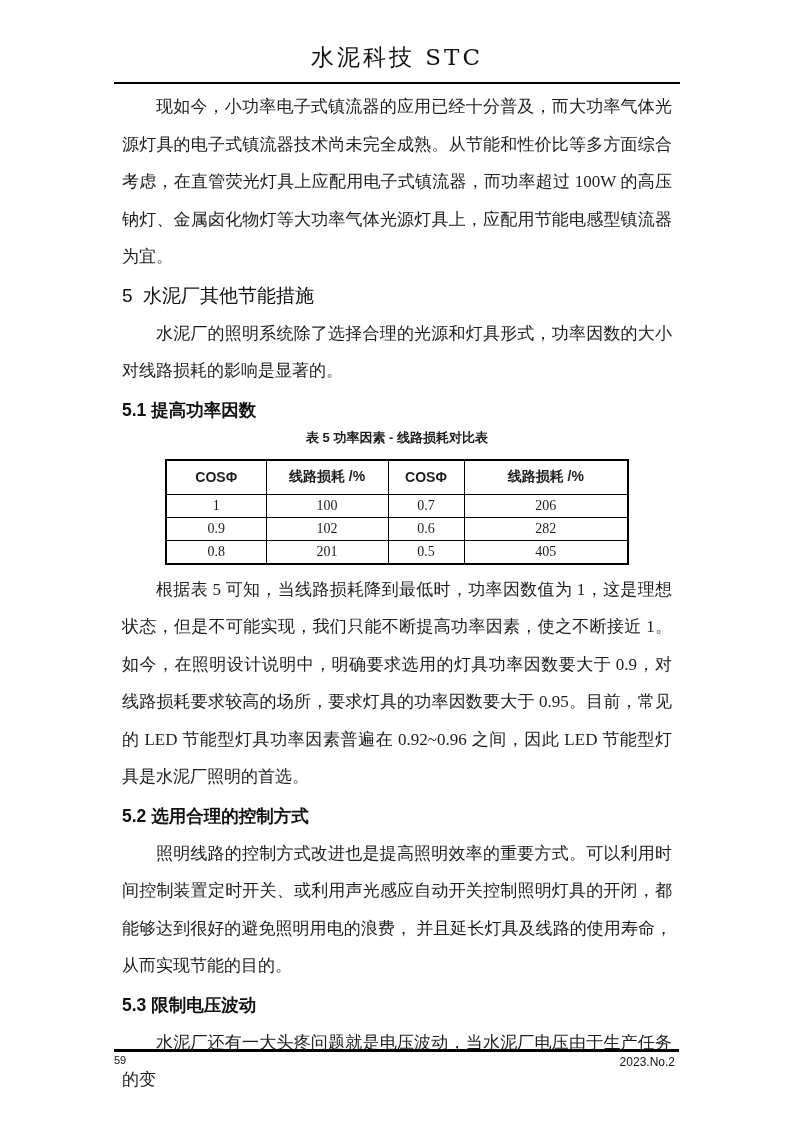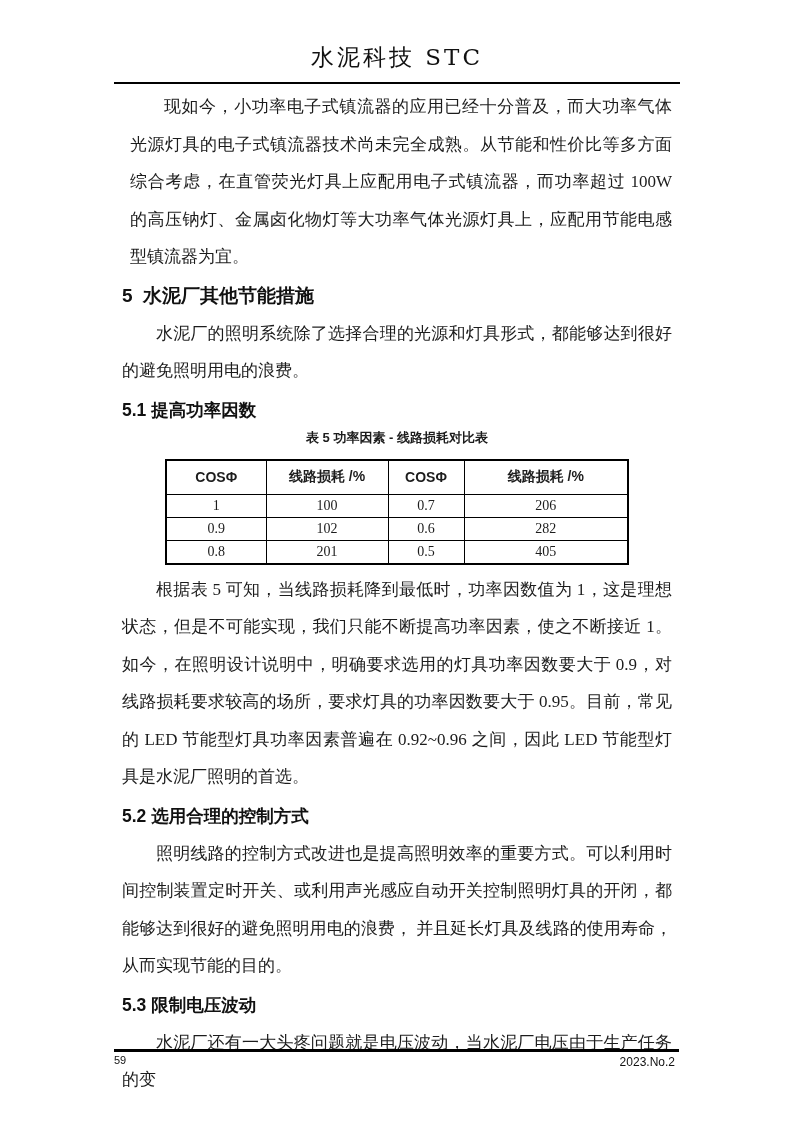--- a/index.html
+++ b/index.html
@@ -33,25 +33,25 @@
     margin: 0 -8px 0 -8px;
   }
   .body-text {
     font-size: 17px;
     line-height: 37.5px;
     text-align: justify;
     text-indent: 2em;
     white-space: pre-wrap;
     color: #1c1c1c;
   }
-  .para-intro { margin-top: 4px; margin-left: 8px; }
+  .para-intro { margin-top: 4px; }
   h1.sec-heading {
     font-family: "Liberation Sans", sans-serif;
     font-size: 19px;
-    font-weight: bold;
+    font-weight: normal;
     color: #111;
     margin: 7px 0 6px 0;
     white-space: pre-wrap;
   }
   h2.sub-heading {
     font-family: "Liberation Sans", sans-serif;
     font-size: 17.5px;
     font-weight: bold;
     color: #111;
     margin: 8px 0 7px 0;
@@ -131,21 +131,21 @@
 
 <div class="page">
   <div class="page-inner">
 
     <div class="journal-title">水泥科技 STC</div>
     <hr class="header-rule">
 
     <p class="body-text para-intro">现如今，小功率电子式镇流器的应用已经十分普及，而大功率气体光源灯具的电子式镇流器技术尚未完全成熟。从节能和性价比等多方面综合考虑，在直管荧光灯具上应配用电子式镇流器，而功率超过 100W 的高压钠灯、金属卤化物灯等大功率气体光源灯具上，应配用节能电感型镇流器为宜。</p>
 
     <h1 class="sec-heading">5  水泥厂其他节能措施</h1>
-    <p class="body-text">水泥厂的照明系统除了选择合理的光源和灯具形式，都能够达到很好的避免照明用电的浪费。</p>
+    <p class="body-text">水泥厂的照明系统除了选择合理的光源和灯具形式，功率因数的大小对线路损耗的影响是显著的。</p>
 
     <h2 class="sub-heading">5.1 提高功率因数</h2>
 
     <div class="table-caption">表 5 功率因素 - 线路损耗对比表</div>
     <table class="data-table">
       <colgroup>
         <col class="c1">
           <col class="c2">
           <col class="c3">
           <col class="c4">

